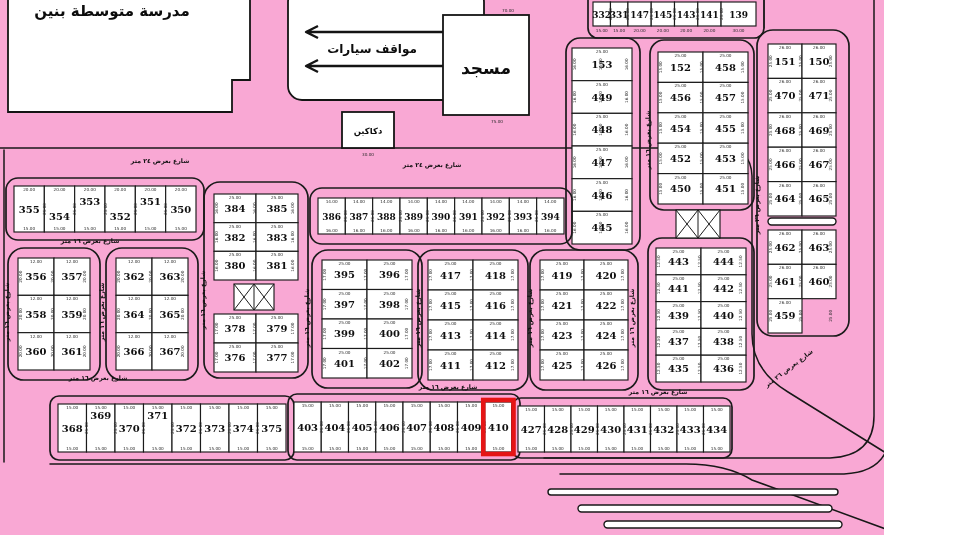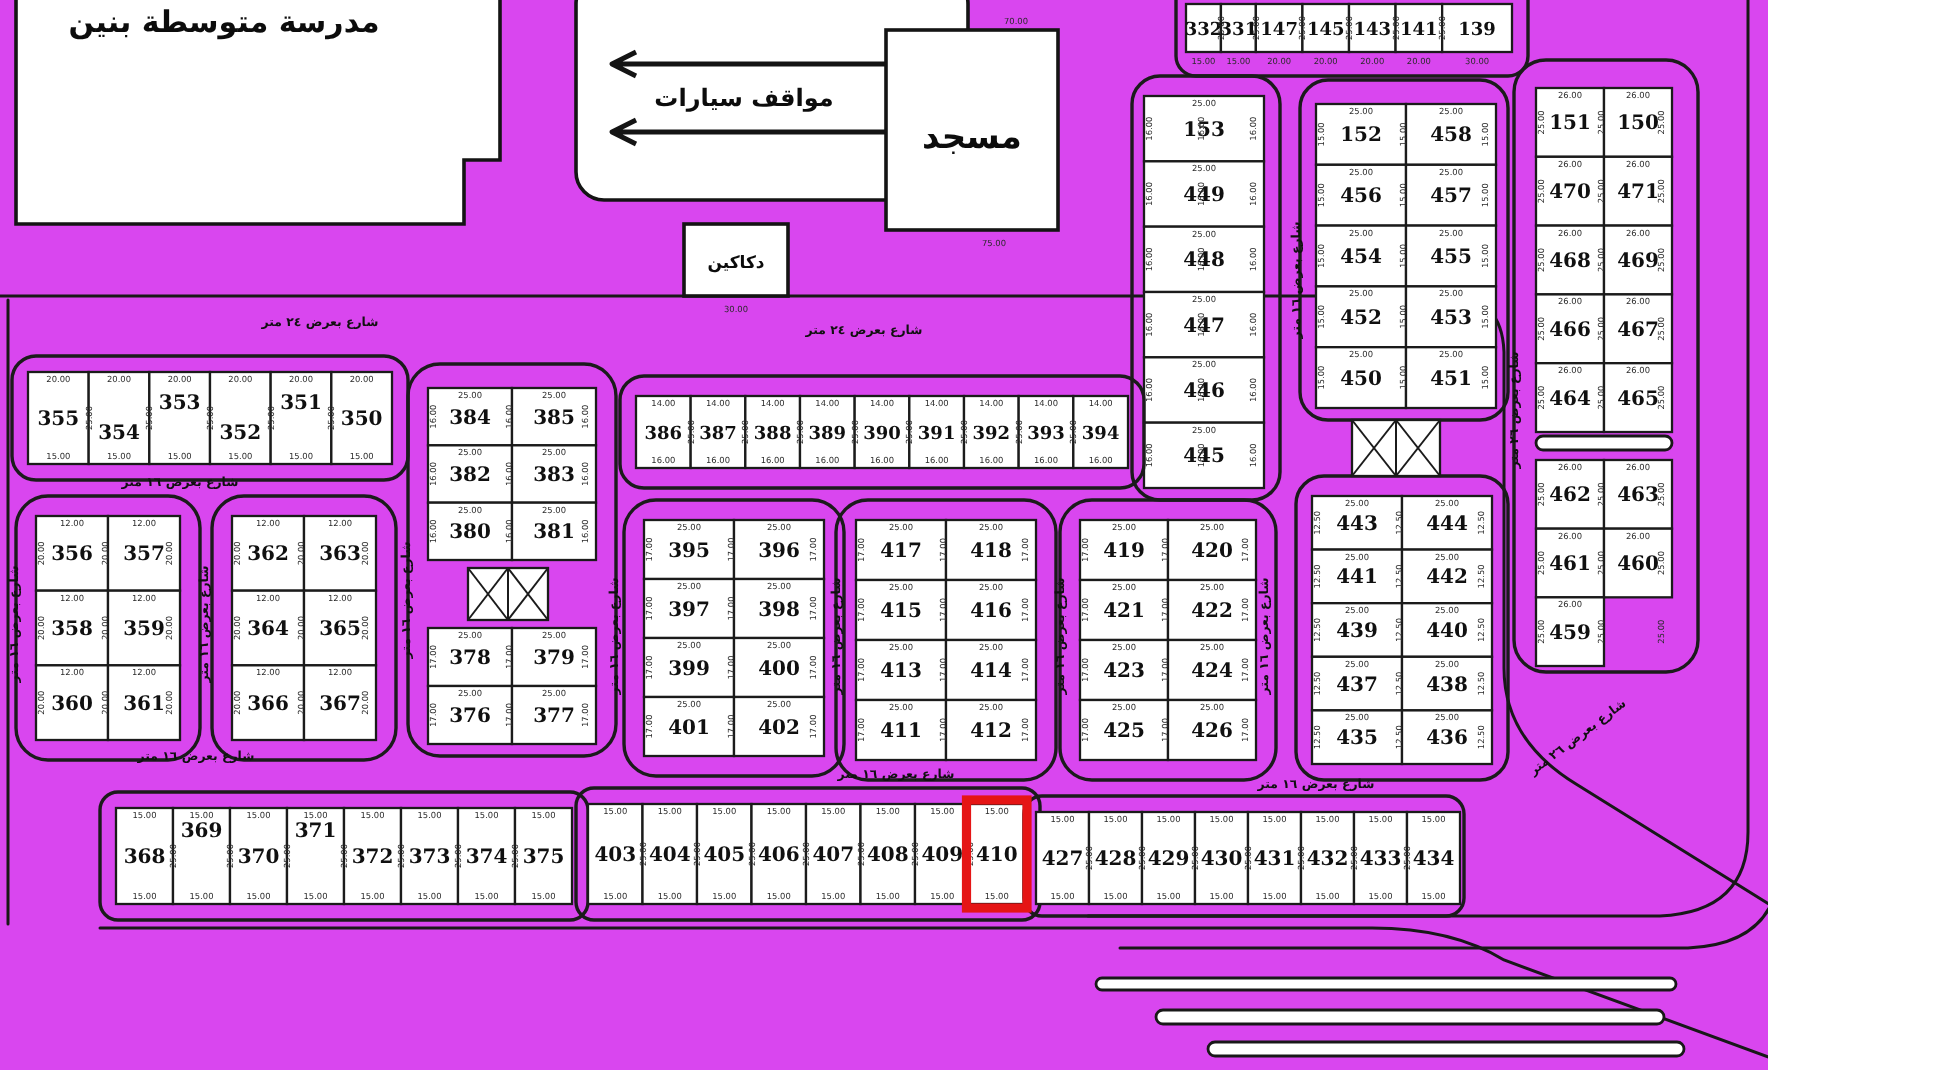--- a/index.html
+++ b/index.html
@@ -1,16 +1,16 @@
 <!DOCTYPE html>
 <html><head>
 <meta charset="utf-8">
 <style>
   html,body{margin:0;padding:0;background:#ffffff;}
-  .canvas{position:relative;width:884px;height:535px;background:#d946ef;overflow:hidden;
+  .canvas{position:relative;width:884px;height:535px;background:#f9a8d4;overflow:hidden;
           font-family:"DejaVu Sans",sans-serif;}
   svg{position:absolute;inset:0;}
   .outline{fill:none;stroke:var(--ink,#1b1b1b);stroke-width:1.7;}
   .plot{fill:#ffffff;stroke:var(--ink,#1b1b1b);stroke-width:1.15;}
   .pnum{font-family:"DejaVu Serif",serif;font-weight:700;fill:#101010;text-anchor:middle;}
   .dim{font-family:"DejaVu Sans",sans-serif;font-size:4.2px;fill:#2a2a2a;text-anchor:middle;}
   .street{font-family:"DejaVu Sans",sans-serif;font-size:6.2px;font-weight:700;fill:#101010;text-anchor:middle;}
   .land{font-weight:700;fill:#0c0c0c;text-anchor:middle;font-family:"DejaVu Sans",sans-serif;}
   .t15{font-size:15px;} .t17{font-size:17px;} .t12{font-size:12px;} .t9{font-size:8.5px;}
   .road{fill:none;stroke:#181818;stroke-width:1.5;stroke-linecap:round;}

